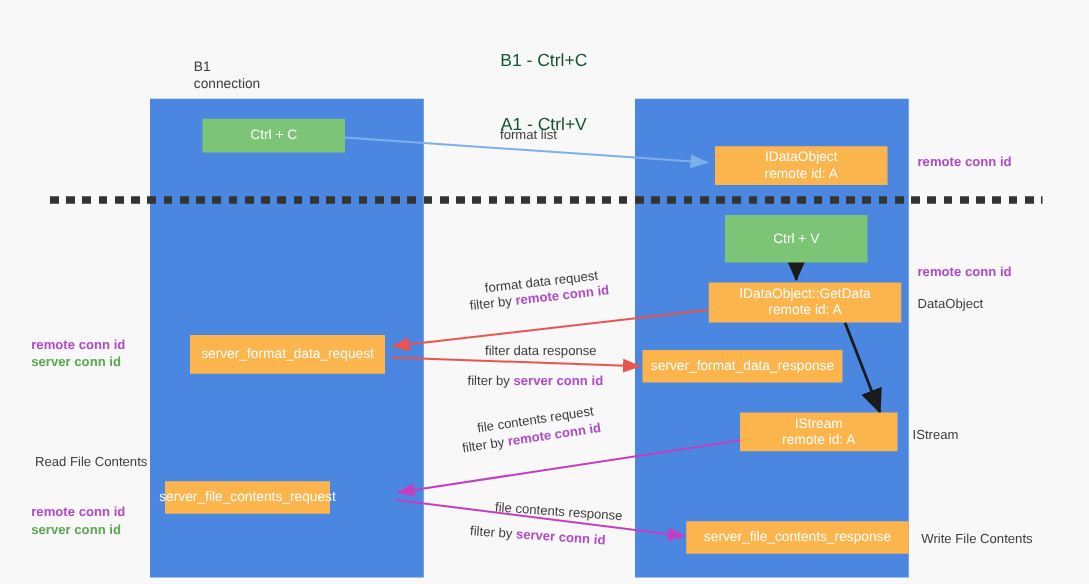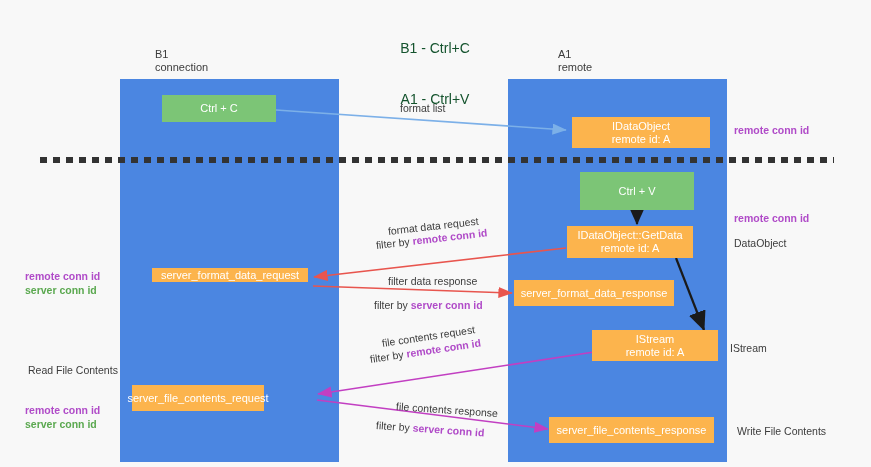--- a/index.html
+++ b/index.html
@@ -40,24 +40,20 @@
 
   <div class="title" style="left:335px;top:6px;width:200px;">
     <div>B1 - Ctrl+C</div>
     <div>A1 - Ctrl+V</div>
   </div>
 
   <div class="colhead" style="left:155px;top:48px;width:120px;">
     <div>B1</div>
     <div>connection</div>
   </div>
-  <div class="colhead" style="left:558px;top:48px;width:120px;">
-    <div>A1</div>
-    <div>remote</div>
-  </div>
 
   <div class="lane" style="left:120px;top:79px;width:219px;height:383px;"></div>
   <div class="lane" style="left:508px;top:79px;width:219px;height:383px;"></div>
 
   <svg class="ov" viewBox="0 0 871 467">
     <defs>
       <marker id="ar-blue" markerWidth="9" markerHeight="7" refX="8.5" refY="3.5" orient="auto">
         <path d="M0,0 L9,3.5 L0,7 z" fill="#7cb0e8"></path>
       </marker>
       <marker id="ar-black" markerWidth="9" markerHeight="8" refX="8.5" refY="4" orient="auto">
@@ -92,43 +88,43 @@
 
   <div class="box orange" style="left:572px;top:117px;width:138px;height:31px;">
     <span>IDataObject</span>
     <span>remote id: A</span>
   </div>
 
   <div class="box green" style="left:580px;top:172px;width:114px;height:38px;">
     <span>Ctrl + V</span>
   </div>
 
-  <div class="box orange" style="left:567px;top:226px;width:126px;height:32px;">
+  <div class="box orange" style="left:567px;top:226px;width:154px;height:32px;">
     <span>IDataObject::GetData</span>
     <span>remote id: A</span>
   </div>
 
-  <div class="box orange" style="left:152px;top:268px;width:156px;height:14px;">
+  <div class="box orange" style="left:152px;top:268px;width:156px;height:31px;">
     <span>server_format_data_request</span>
   </div>
 
   <div class="box orange" style="left:514px;top:280px;width:160px;height:26px;">
     <span>server_format_data_response</span>
   </div>
 
   <div class="box orange" style="left:592px;top:330px;width:126px;height:31px;">
     <span>IStream</span>
     <span>remote id: A</span>
   </div>
 
   <div class="box orange" style="left:132px;top:385px;width:132px;height:26px;">
     <span>server_file_contents_request</span>
   </div>
 
-  <div class="box orange" style="left:549px;top:417px;width:165px;height:26px;">
+  <div class="box orange" style="left:549px;top:417px;width:178px;height:26px;">
     <span>server_file_contents_response</span>
   </div>
 
   <div class="dash"></div>
 
   <div class="lbl" style="left:400px;top:102px;">
     <span>format list</span>
   </div>
 
   <div class="lbl rot" style="left:388px;top:225px;transform:rotate(-6.5deg);">

